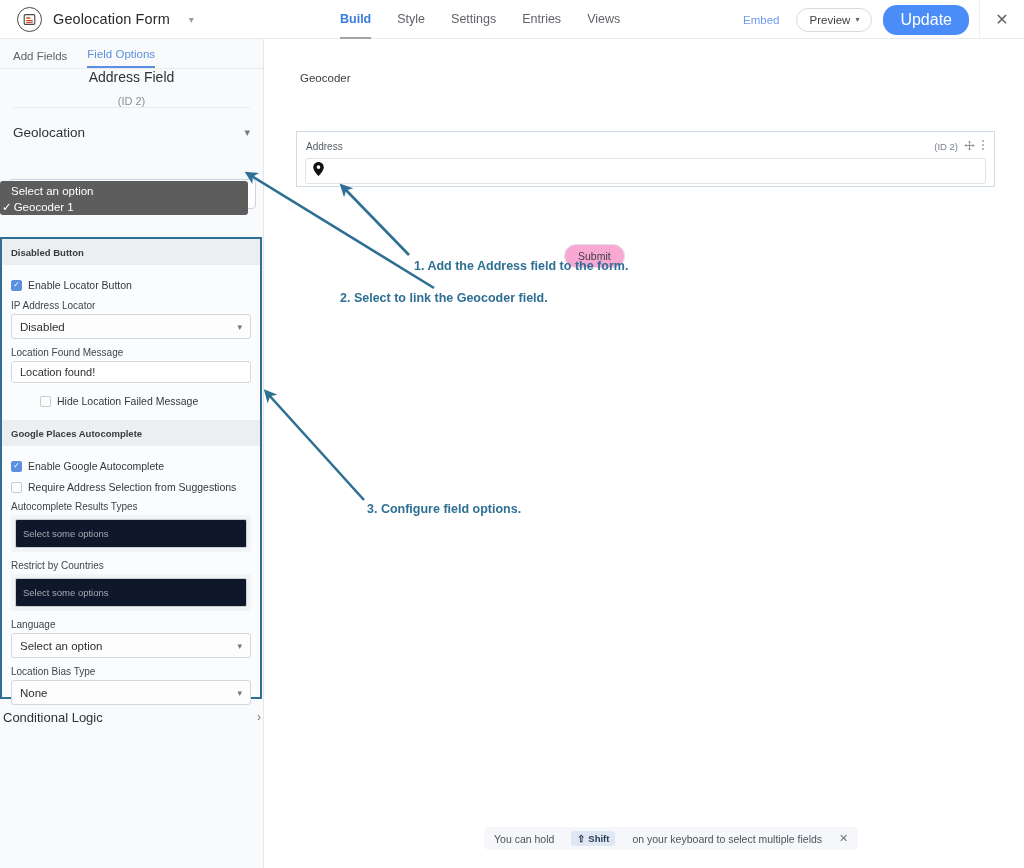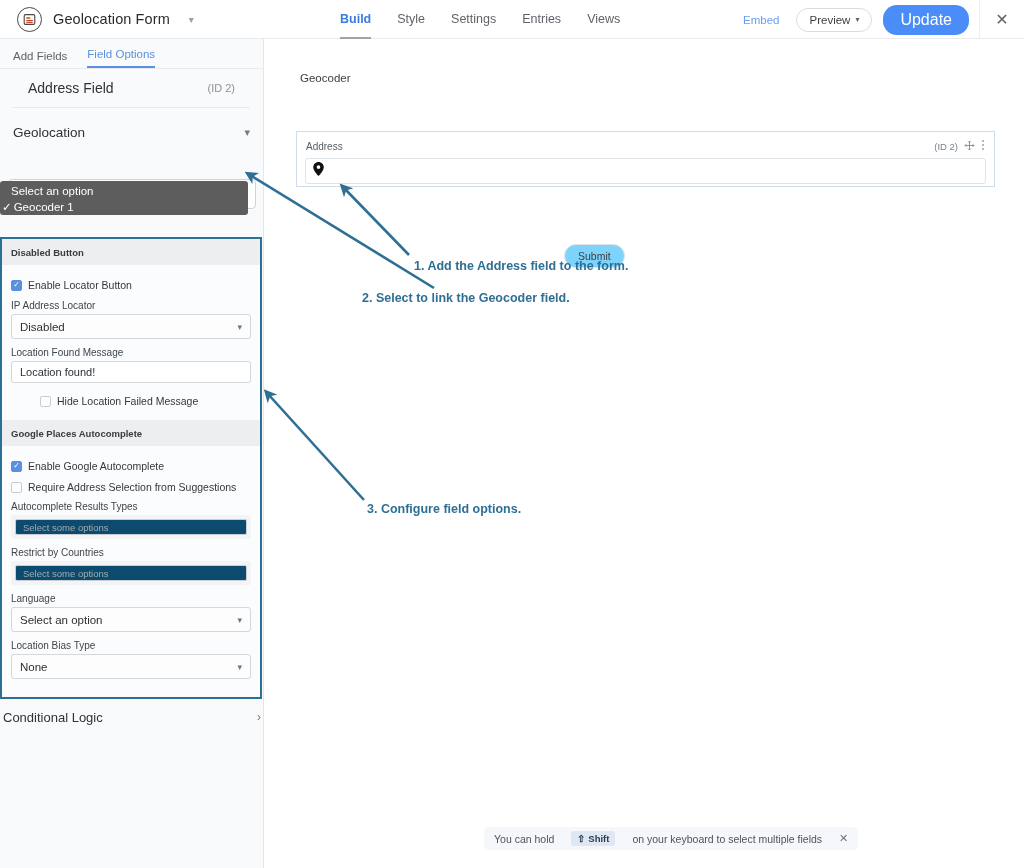--- a/index.html
+++ b/index.html
@@ -66,21 +66,21 @@
   }
   .side-tabs {
     height:30px; display:flex; align-items:flex-end; gap:20px;
     padding-left:13px; background:#f9fafb; border-bottom:1px solid #e8eaed;
   }
   .side-tab { font-size:11.5px; color:#5f6368; padding-bottom:6px; cursor:pointer; }
   .side-tab.active { color:#5b8fe0; border-bottom:2px solid #5b8fe0; }
 
   .field-head {
     height:38px; display:flex; align-items:center; justify-content:space-between;
-    padding:0 28px; background:#f9fafb;
+    padding:0 28px; background:#f9fafb;flex-direction:column;
   }
   .field-head .t { font-size:14px; color:#2f3336; }
   .field-head .id { font-size:11px; color:#8a9199; }
   .hr-light { height:1px; background:#e8eaed; margin:0 13px; }
 
   .accordion-row {
     height:36px; display:flex; align-items:center; justify-content:space-between;
     padding:0 13px; background:#f9fafb; cursor:pointer;
   }
   .accordion-row .t { font-size:13.5px; color:#2f3336; }
@@ -130,21 +130,21 @@
     height:25px; background:#fdfdfd; border:1px solid #d3d8dd; border-radius:3px;
     display:flex; align-items:center; justify-content:space-between;
     padding:0 8px; font-size:11.5px; color:#2c3033; cursor:pointer;
   }
   .fselect .chev { color:#6f757a; font-size:9px; }
   .ftext {
     height:22px; background:#fff; border:1px solid #d3d8dd; border-radius:3px;
     display:flex; align-items:center; padding:0 8px; font-size:11px; color:#2c3033;
   }
   .fmulti {
-    height:16px; background:#0c4a6e; border:1px solid #c9cfd4; border-radius:2px;
+    height:29px; background:#0f172a; border:1px solid #c9cfd4; border-radius:2px;
     display:flex; align-items:center; padding:0 7px; font-size:9.5px; color:#a4abb2;
     margin:0 4px;
   }
   .multi-wrap { background:#f3f4f6; padding:4px 0; border-radius:2px; }
 
   .bottom-acc {
     position:absolute; left:0; width:264px; height:34px;
     display:flex; align-items:center; justify-content:space-between;
     padding:0 3px; background:#f9fafb; cursor:pointer;
   }
@@ -166,21 +166,21 @@
   }
   .addr-label { font-size:10px; color:#555d65; }
   .addr-meta { display:flex; align-items:center; gap:6px; }
   .addr-id { font-size:9.5px; color:#7b838b; }
   .addr-input {
     margin:3px 8px 0 8px; height:26px; border:1px solid #dfe3e7; border-radius:3px;
     background:#fff; display:flex; align-items:center; padding-left:7px;
   }
   .btn-submit {
     position:absolute; left:299px; top:205px;
-    font-size:10.5px; color:#3c4043; background:#7dd3fc;
+    font-size:10.5px; color:#3c4043; background:#f9a8d4;
     border:1px solid #e0e3e6; border-radius:13px; padding:5px 13px; cursor:pointer;
   }
 
   
   .anno {
     position:absolute; font-size:12.5px; font-weight:bold; color:#2e6f94;
     white-space:nowrap;
   }
   svg.arrows { position:absolute; left:0; top:0; width:1024px; height:868px; pointer-events:none; z-index:30; }
 
@@ -382,21 +382,21 @@
       <marker id="ah" markerWidth="5" markerHeight="5" refX="2.6" refY="2.5" orient="auto">
         <path d="M0,0 L5,2.5 L0,5 L1.4,2.5 z" fill="#2e6f94"></path>
       </marker>
     </defs>
     <line x1="409" y1="255" x2="344" y2="188" stroke="#2e6f94" stroke-width="2.6" marker-end="url(#ah)"></line>
     <line x1="434" y1="288" x2="250" y2="175" stroke="#2e6f94" stroke-width="2.6" marker-end="url(#ah)"></line>
     <line x1="364" y1="500" x2="268" y2="394" stroke="#2e6f94" stroke-width="2.6" marker-end="url(#ah)"></line>
   </svg>
 
   <div class="anno" style="left:414px; top:259px;">1. Add the Address field to the form.</div>
-  <div class="anno" style="left:362px; top:291px;">2. Select to link the Geocoder field.</div>
+  <div class="anno" style="left:340px; top:291px;">2. Select to link the Geocoder field.</div>
   <div class="anno" style="left:367px; top:502px;">3. Configure field options.</div>
 
   <div class="toast">
     <span>You can hold</span>
     <span class="kbd">
       <span>⇧</span>
       <span>Shift</span>
     </span>
     <span>on your keyboard to select multiple fields</span>
     <span class="toast-x">✕</span>

